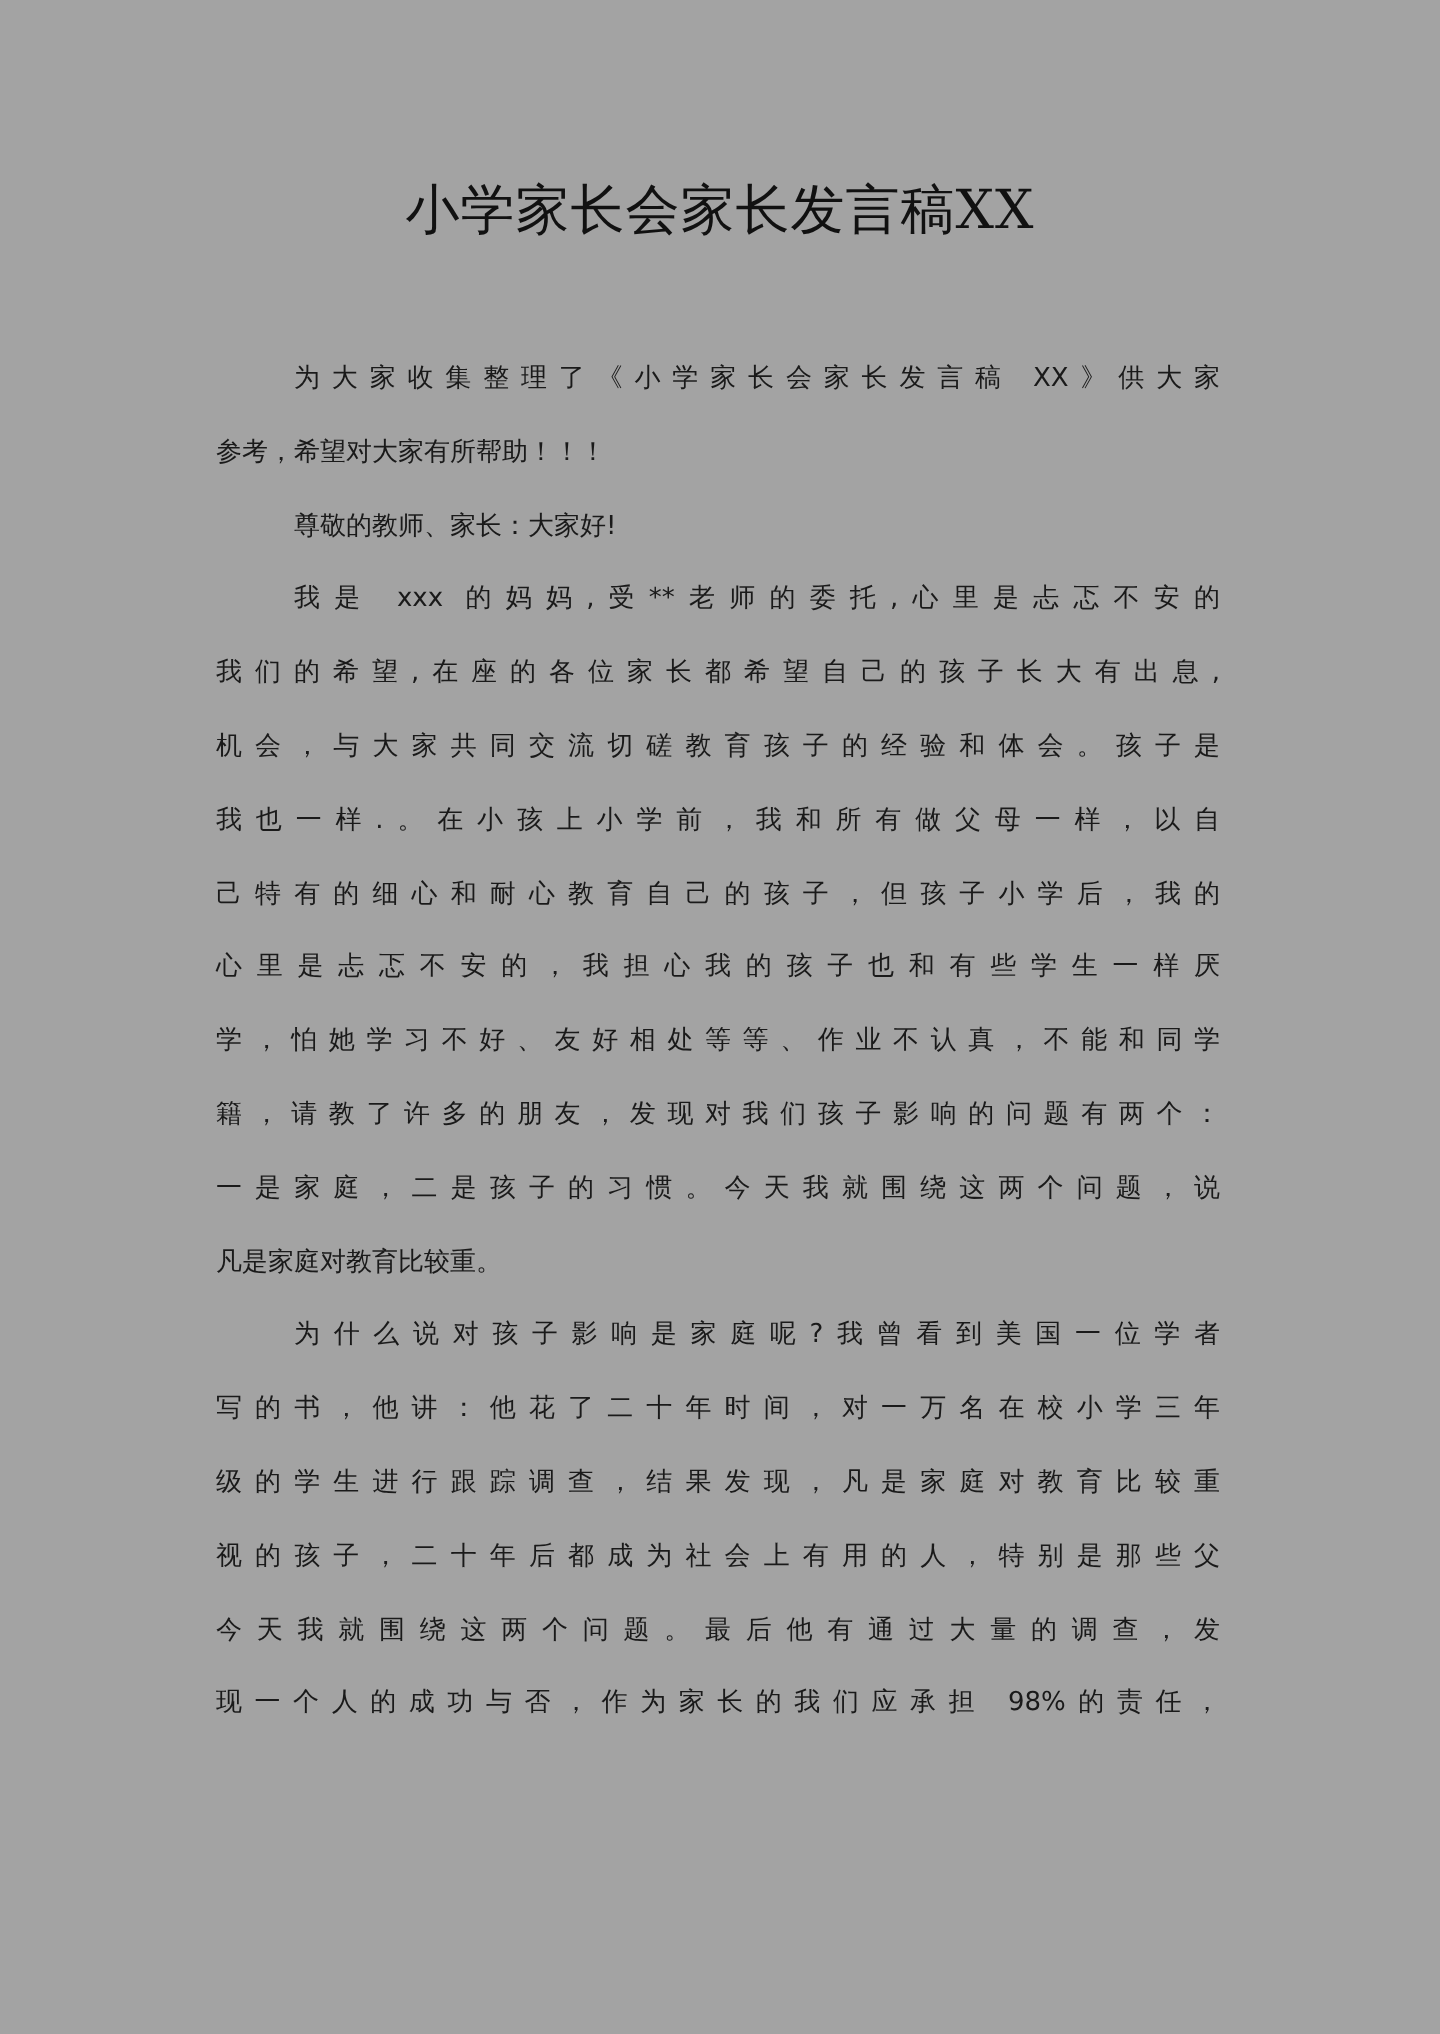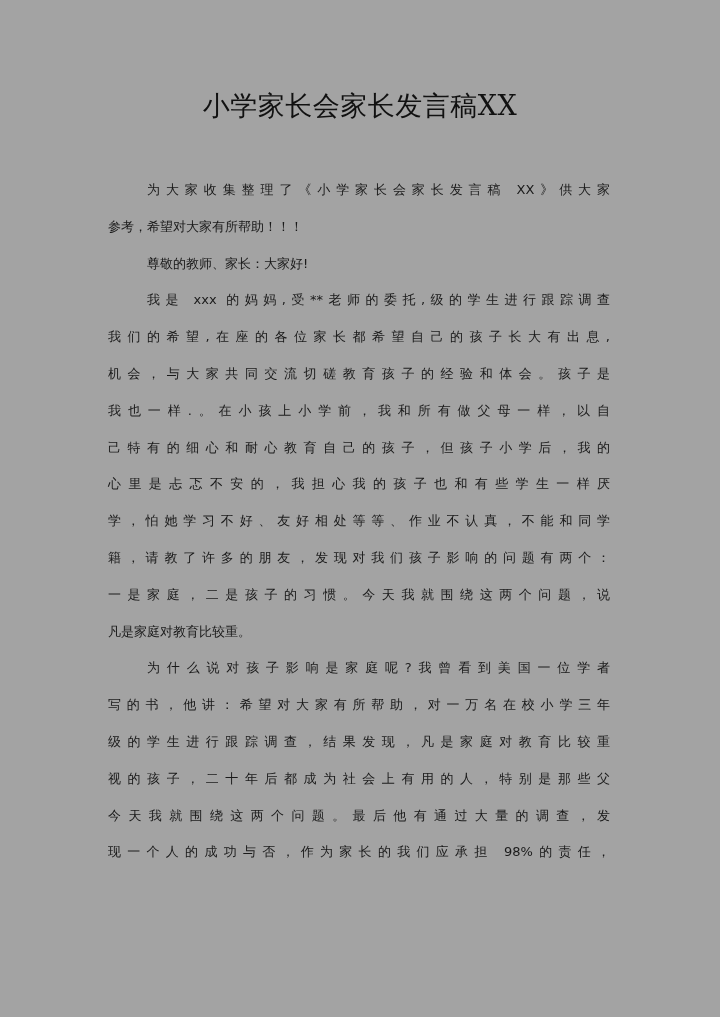--- a/index.html
+++ b/index.html
@@ -72,35 +72,35 @@
     <div>
       <span class="line indent">为大家收集整理了《小学家长会家长发言稿 XX》供大家</span>
       <span class="line last">参考，希望对大家有所帮助！！！</span>
     </div>
 
     <div>
       <span class="line indent last">尊敬的教师、家长：大家好!</span>
     </div>
 
     <div>
-      <span class="line indent">我是 xxx 的妈妈,受**老师的委托,级的学生进行跟踪调查</span>
+      <span class="line indent">我是 xxx 的妈妈,受**老师的委托,心里是忐忑不安的</span>
       <span class="line">我们的希望,在座的各位家长都希望自己的孩子长大有出息,</span>
       <span class="line">机会，与大家共同交流切磋教育孩子的经验和体会。孩子是</span>
       <span class="line">我也一样.。在小孩上小学前，我和所有做父母一样，以自</span>
       <span class="line">己特有的细心和耐心教育自己的孩子，但孩子小学后，我的</span>
       <span class="line">心里是忐忑不安的，我担心我的孩子也和有些学生一样厌</span>
       <span class="line">学，怕她学习不好、友好相处等等、作业不认真，不能和同学</span>
       <span class="line">籍，请教了许多的朋友，发现对我们孩子影响的问题有两个：</span>
       <span class="line">一是家庭，二是孩子的习惯。今天我就围绕这两个问题，说</span>
       <span class="line last">凡是家庭对教育比较重。</span>
     </div>
 
     <div>
       <span class="line indent">为什么说对孩子影响是家庭呢?我曾看到美国一位学者</span>
-      <span class="line">写的书，他讲：希望对大家有所帮助，对一万名在校小学三年</span>
+      <span class="line">写的书，他讲：他花了二十年时间，对一万名在校小学三年</span>
       <span class="line">级的学生进行跟踪调查，结果发现，凡是家庭对教育比较重</span>
       <span class="line">视的孩子，二十年后都成为社会上有用的人，特别是那些父</span>
       <span class="line">今天我就围绕这两个问题。最后他有通过大量的调查，发</span>
       <span class="line">现一个人的成功与否，作为家长的我们应承担 98%的责任，</span>
     </div>
 
   </div>
 </div>
 
 </body></html>

